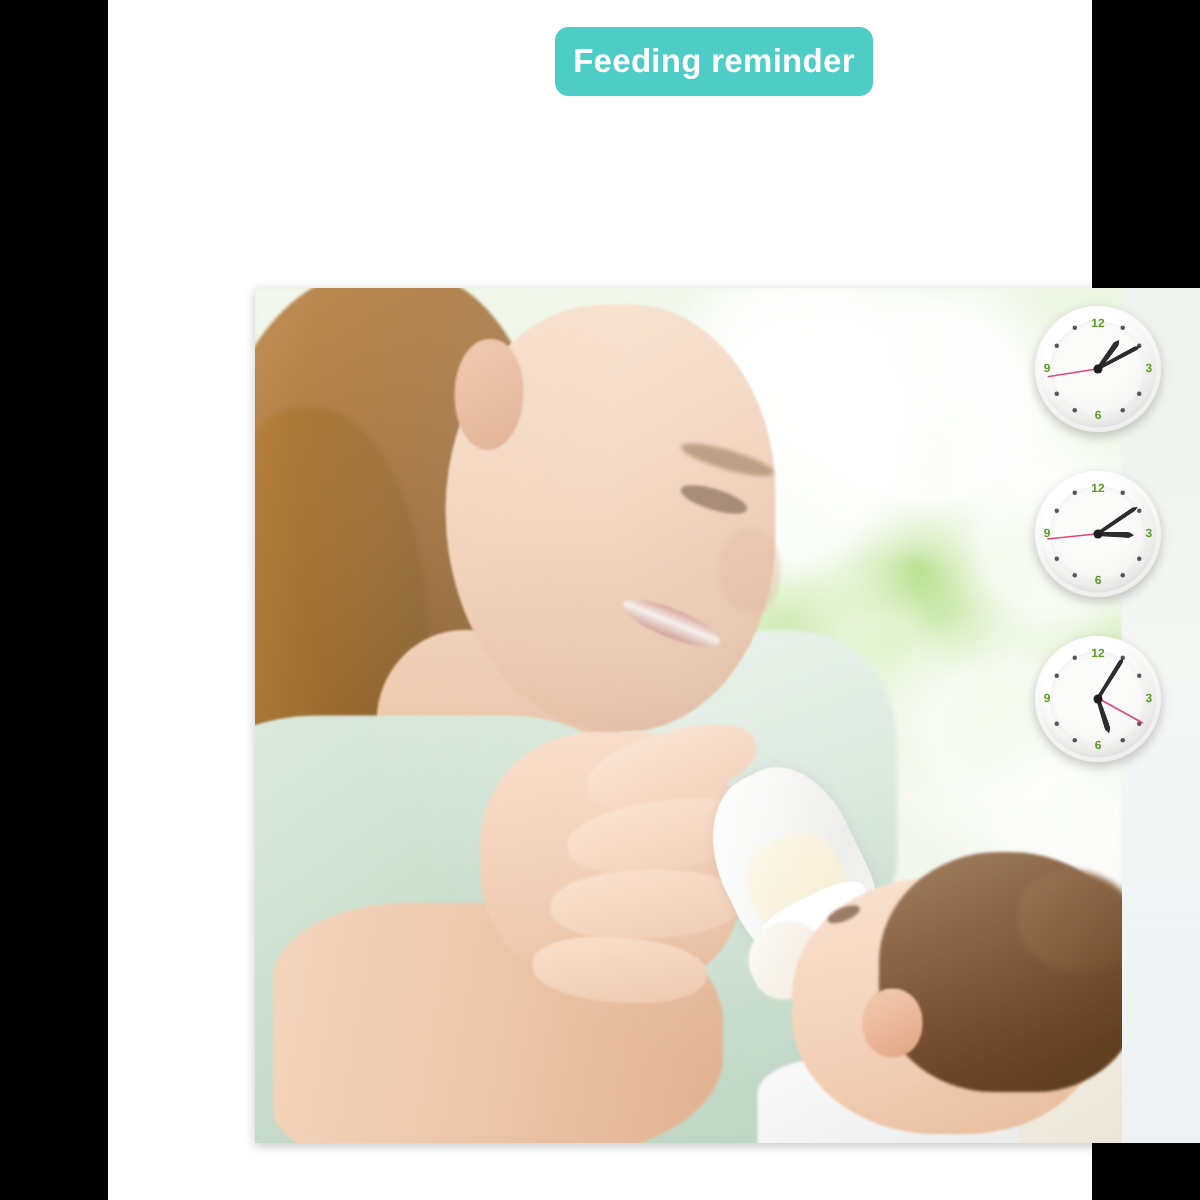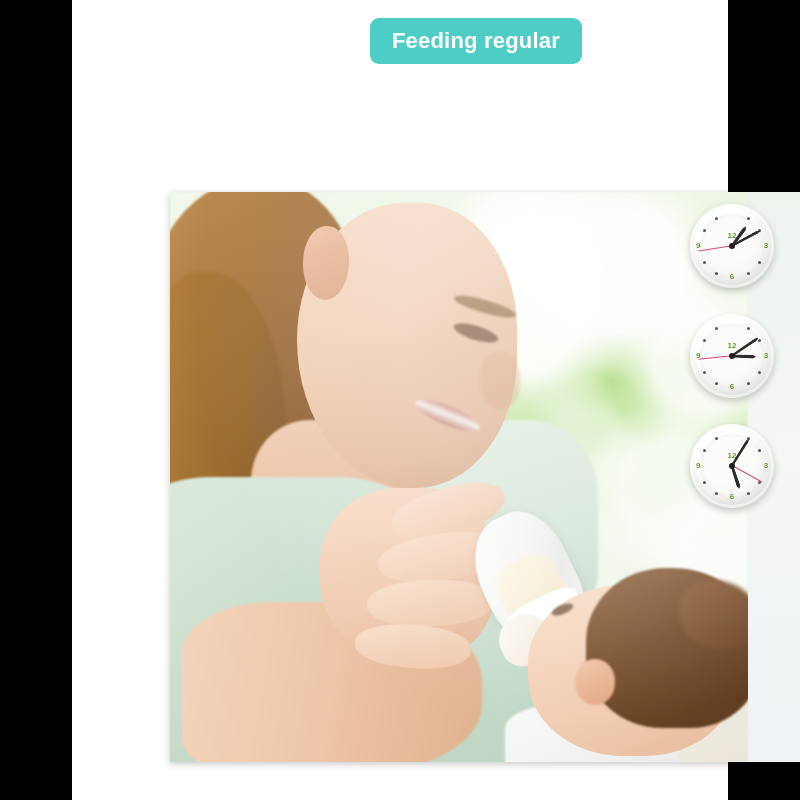--- a/index.html
+++ b/index.html
@@ -332,21 +332,21 @@
     background:radial-gradient(circle at 40% 32%, #fbfbfa 0 50%, #f0f0ee 100%);
     box-shadow:inset 0 0 4px rgba(0,0,0,.07);
   }
   .num{
     position:absolute;
     color:#5f9a28;
     font-size:8px;
     font-weight:bold;
     line-height:1;
   }
-  .n12{left:50%; top:9%; transform:translateX(-50%);margin-top:20px;}
+  .n12{left:50%; top:9%; transform:translateX(-50%);}
   .n3{right:7%; top:50%; transform:translateY(-50%);}
   .n6{left:50%; bottom:8%; transform:translateX(-50%);}
   .n9{left:7%; top:50%; transform:translateY(-50%);}
   .dot{
     position:absolute;
     width:3px; height:3px;
     border-radius:50%;
     background:#56565a;
     margin:-1.5px 0 0 -1.5px;
   }
@@ -368,21 +368,21 @@
   }
 </style>
 </head>
 <body>
 
 <div id="page">
 
   <div class="content-panel">
 
     <div class="title-badge">
-      <span class="title-badge-label">Feeding regular</span>
+      <span class="title-badge-label">Feeding reminder</span>
     </div>
 
 
     <div class="photo-frame">
 
       <div class="side-panel"></div>
 
       <div class="photo">
         <div class="bg-bokeh"></div>
         <div class="bg-window"></div>

